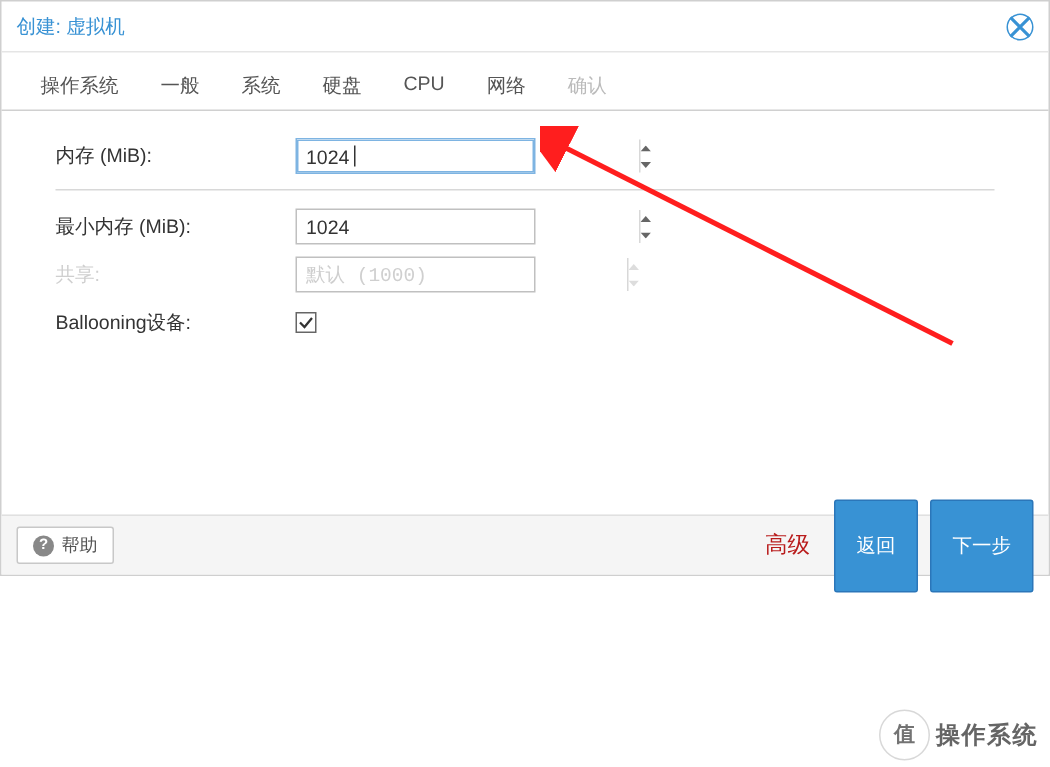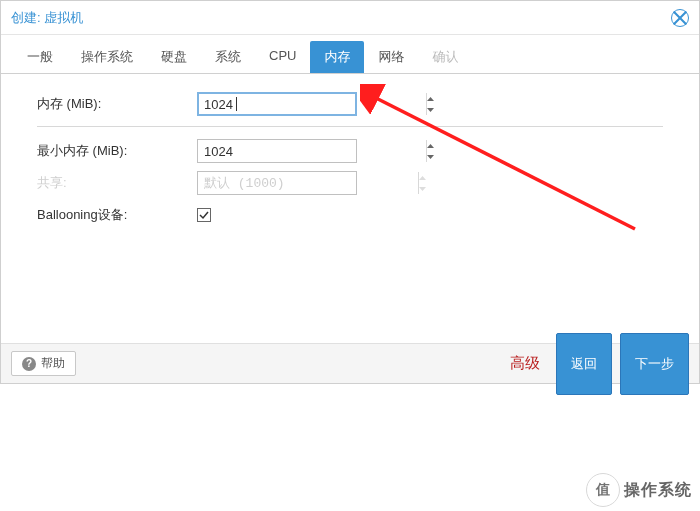--- a/index.html
+++ b/index.html
@@ -207,26 +207,25 @@
     <span class="title">创建: 虚拟机</span>
     <span class="spacer"></span>
     <span class="close-btn">
       <svg viewBox="0 0 10 10">
           <path d="M1 1 L9 9 M9 1 L1 9" stroke="#3892d4" stroke-width="1.3" fill="none"></path>
         </svg>
     </span>
   </div>
 
   <div class="tabs">
+    <div class="tab">操作系统</div>
     <div class="tab">一般</div>
-    <div class="tab">操作系统</div>
+    <div class="tab">系统</div>
     <div class="tab">硬盘</div>
-    <div class="tab">系统</div>
     <div class="tab">CPU</div>
-    <div class="tab active">内存</div>
     <div class="tab">网络</div>
     <div class="tab disabled">确认</div>
   </div>
 
   <div class="content">
 
     <div class="row">
       <span class="label">内存 (MiB):</span>
       <div class="spinner focused" style="position:relative;">
         <input type="text" value="1024" style="">

